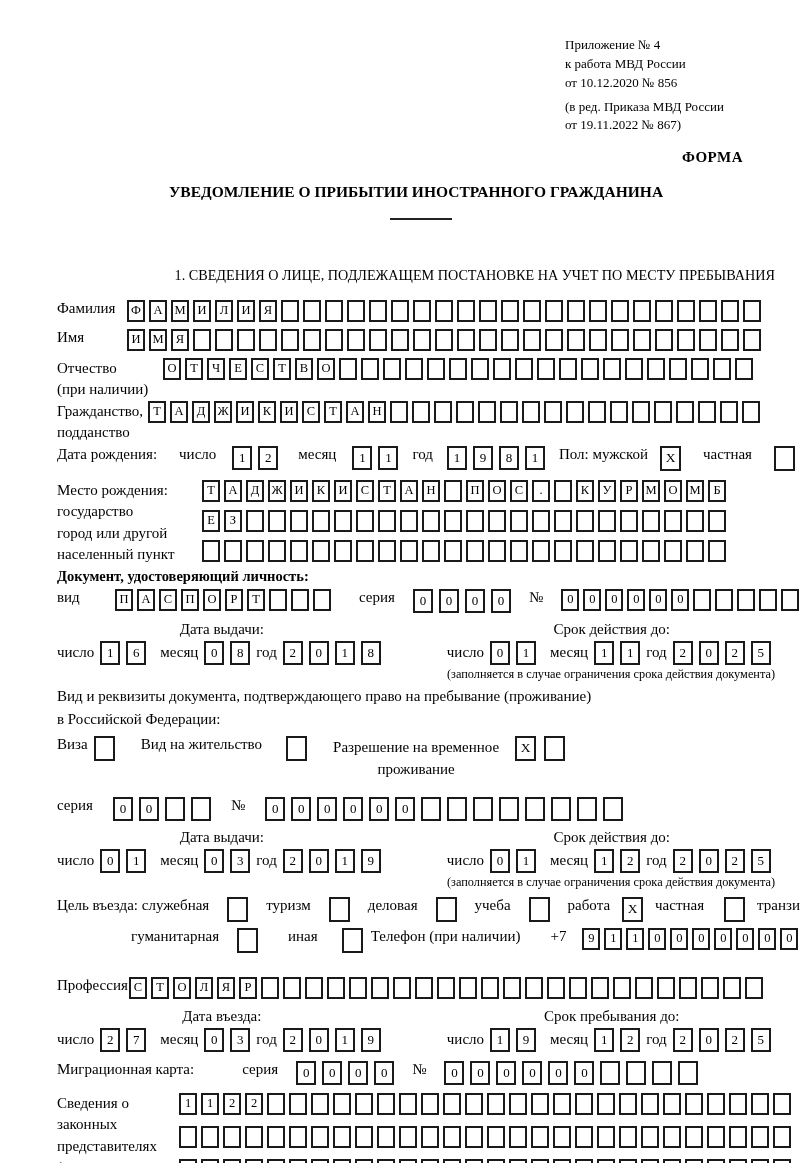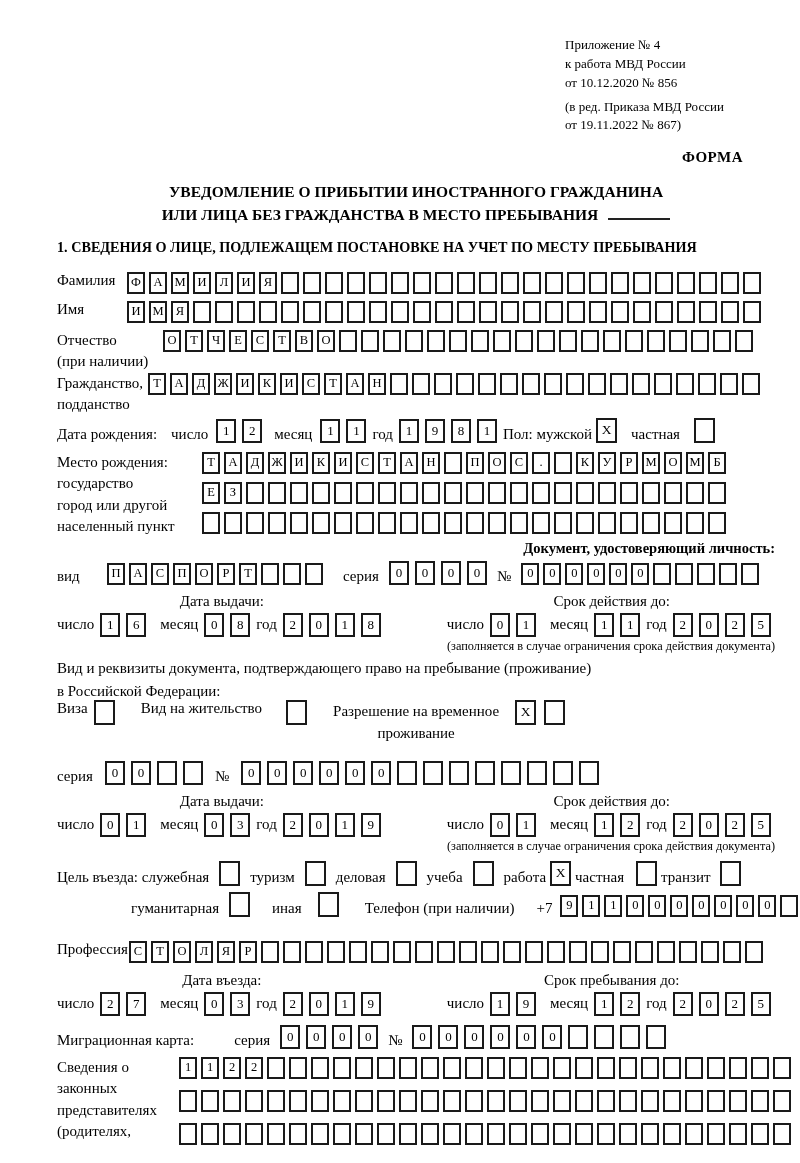--- a/index.html
+++ b/index.html
@@ -6,61 +6,61 @@
   .page{
     width:800px;height:1163px;background:#ffffff;color:#000;
     font-family:"Liberation Serif","DejaVu Serif",serif;font-size:15px;
     box-sizing:border-box;padding:36px 25px 0 57px;position:relative;overflow:hidden;
   }
   .appendix{margin-left:508px;font-size:13px;line-height:1.45;}
   .appendix .gap{margin-top:5px;}
   .forma{font-weight:bold;text-align:right;padding-right:32px;margin-top:14px;font-size:15px;letter-spacing:.5px;}
   .title{text-align:center;font-weight:bold;font-size:15.5px;line-height:1.5;margin-top:14px;}
   .blank{display:inline-block;width:62px;border-bottom:2px solid #222;height:12px;margin-left:10px;}
-  .sec1{font-weight:bold;font-size:14.2px;margin-top:12px;}
+  .sec1{font-weight:normal;font-size:14.2px;margin-top:40px;text-align:right;}
   .row{display:flex;align-items:flex-start;}
-  .inline{align-items:flex-end;}
+  .inline{align-items:flex-start;gap:8px;}
   .lbl{flex:none;}
   .t{flex:none;}
   .cells{display:flex;flex:none;}
   .cell{
     box-sizing:border-box;flex:none;width:18px;height:22px;border:2px solid #1a1a1a;
     margin-right:4px;display:flex;align-items:center;justify-content:center;
     font-size:12.5px;background:#fff;
   }
   .dcells .cell{width:20px;height:24px;margin-right:6px;font-size:13px;}
   .cb{
     box-sizing:border-box;flex:none;width:21px;height:25px;border:2px solid #1a1a1a;
     display:inline-flex;align-items:center;justify-content:center;font-size:13.5px;background:#fff;
   }
   .dg-head{text-align:center;margin-bottom:3px;}
   .dg-line{display:flex;align-items:center;}
   .dg-line .t{margin-right:6px;}
   .note{font-size:12.3px;text-align:right;margin-top:2px;}
   .wraplbl{text-align:center;line-height:1.5;}
-  .doc-head{text-align:right;font-weight:bold;font-size:14.5px;}
+  .doc-head{text-align:left;font-weight:bold;font-size:14.5px;}
 </style>
 </head>
 <body>
 
 <div class="page">
 
   <div class="appendix">
     <div>Приложение № 4</div>
     <div>к работа МВД России</div>
     <div>от 10.12.2020 № 856</div>
     <div class="gap">(в ред. Приказа МВД России</div>
     <div>от 19.11.2022 № 867)</div>
   </div>
 
   <div class="forma">ФОРМА</div>
 
   <div class="title">
     <div>УВЕДОМЛЕНИЕ О ПРИБЫТИИ ИНОСТРАННОГО ГРАЖДАНИНА</div>
-    <div><span>ИЛИ ЛИЦА БЕЗ ГРАЖДАНСТВА В МЕСТО ПРЕБЫВАНИЯ</span><span class="blank"></span></div>
+    <div><span class="blank"></span></div>
   </div>
 
   <div class="sec1">1. СВЕДЕНИЯ О ЛИЦЕ, ПОДЛЕЖАЩЕМ ПОСТАНОВКЕ НА УЧЕТ ПО МЕСТУ ПРЕБЫВАНИЯ</div>
 
   <div class="row" style="margin-top:16px">
     <div class="lbl" style="width:70px">Фамилия</div>
     <div class="cells">
         <span class="cell">Ф</span>
         <span class="cell">А</span>
         <span class="cell">М</span>
@@ -398,21 +398,21 @@
             <span class="cell">5</span>
           </span>
       </div>
     </div>
   </div>
   <div class="note">(заполняется в случае ограничения срока действия документа)</div>
 
   <div style="margin-top:6px">Вид и реквизиты документа, подтверждающего право на пребывание (проживание)</div>
   <div style="margin-top:6px">в Российской Федерации:</div>
 
-  <div class="row" style="">
+  <div class="row" style="margin-top:8px">
     <span class="t">Виза</span>
     <span class="cb" style="margin-left:6px"></span>
     <span class="t" style="margin-left:26px">Вид на жительство</span>
     <span class="cb" style="margin-left:24px"></span>
     <div class="wraplbl" style="width:178px;margin-left:20px">Разрешение на временное проживание</div>
     <span class="cb" style="margin-left:10px">X</span>
     <span class="cb" style="margin-left:8px"></span>
   </div>
 
   <div class="row inline" style="margin-top:16px">
@@ -505,21 +505,21 @@
     <span class="cb" style="margin-left:12px"></span>
     <span class="t" style="margin-left:4px">транзит</span>
     <span class="cb" style="margin-left:10px"></span>
   </div>
 
   <div class="row inline" style="margin-top:6px">
     <span class="t" style="margin-left:74px">гуманитарная</span>
     <span class="cb" style="margin-left:10px"></span>
     <span class="t" style="margin-left:22px">иная</span>
     <span class="cb" style="margin-left:16px"></span>
-    <span class="t" style="margin-left:26px">Телефон (при наличии)</span>
+    <span class="t" style="">Телефон (при наличии)</span>
     <span class="t" style="margin-left:22px">+7</span>
     <span class="cells" style="margin-left:8px">
         <span class="cell">9</span>
         <span class="cell">1</span>
         <span class="cell">1</span>
         <span class="cell">0</span>
         <span class="cell">0</span>
         <span class="cell">0</span>
         <span class="cell">0</span>
         <span class="cell">0</span>

